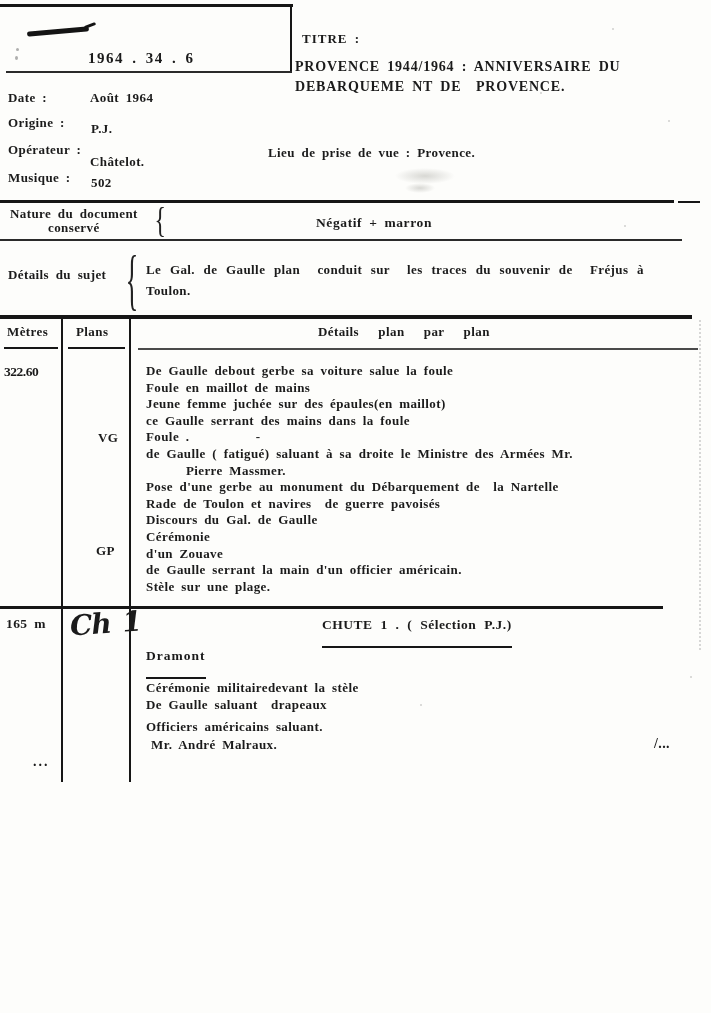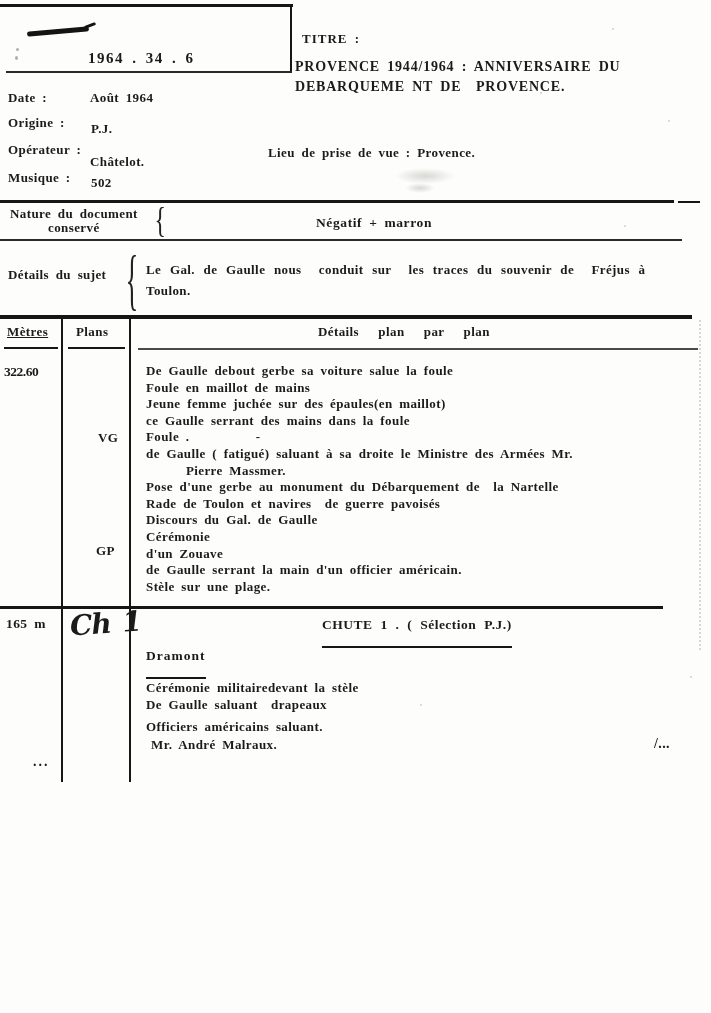--- a/index.html
+++ b/index.html
@@ -71,27 +71,27 @@
   <div class="rule" style="left:0;top:200px;width:674px;height:3px;"></div>
   <div class="rule" style="left:678px;top:201px;width:22px;height:2px;"></div>
   <div class="t" style="left:10px;top:207px;">Nature du document</div>
   <div class="t" style="left:48px;top:221px;">conservé</div>
   <span class="brace" style="left:152px;top:201px;font-size:34px;transform:scale(.7,1.05);">{</span>
   <div class="t" style="left:316px;top:215px;font-size:13.5px;letter-spacing:.6px;">Négatif + marron</div>
   <div class="rule soft" style="left:0;top:239px;width:682px;height:2px;"></div>
 
   <div class="t" style="left:8px;top:268px;">Détails du sujet</div>
   <span class="brace" style="left:118px;top:246px;font-size:58px;transform:scale(.45,1.15);">{</span>
-  <div class="t" style="left:146px;top:263px;word-spacing:5px;">Le Gal. de Gaulle nous  conduit sur  les traces du souvenir de  Fréjus à</div>
+  <div class="t" style="left:146px;top:263px;word-spacing:5px;">Le Gal. de Gaulle plan  conduit sur  les traces du souvenir de  Fréjus à</div>
   <div class="t" style="left:146px;top:284px;">Toulon.</div>
 
   <div class="rule" style="left:0;top:315px;width:692px;height:4px;"></div>
   <div class="rule" style="left:61px;top:319px;width:2px;height:463px;"></div>
   <div class="rule" style="left:129px;top:319px;width:2px;height:463px;"></div>
-  <div class="t" style="left:7px;top:325px;text-decoration:underline;">Mètres</div>
+  <div class="t" style="left:7px;top:325px;">Mètres</div>
   <div class="t" style="left:76px;top:325px;">Plans</div>
   <div class="t" style="left:318px;top:325px;word-spacing:6px;">Détails  plan  par  plan</div>
   <div class="rule" style="left:4px;top:347px;width:54px;height:2px;"></div>
   <div class="rule" style="left:68px;top:347px;width:57px;height:2px;"></div>
   <div class="rule soft" style="left:138px;top:348px;width:560px;height:2px;opacity:.85;"></div>
 
   <div class="t" style="left:4px;top:364px;font-size:13.5px;letter-spacing:-.5px;">322.60</div>
   <div class="t" style="left:98px;top:431px;">VG</div>
   <div class="t" style="left:96px;top:544px;">GP</div>
 

